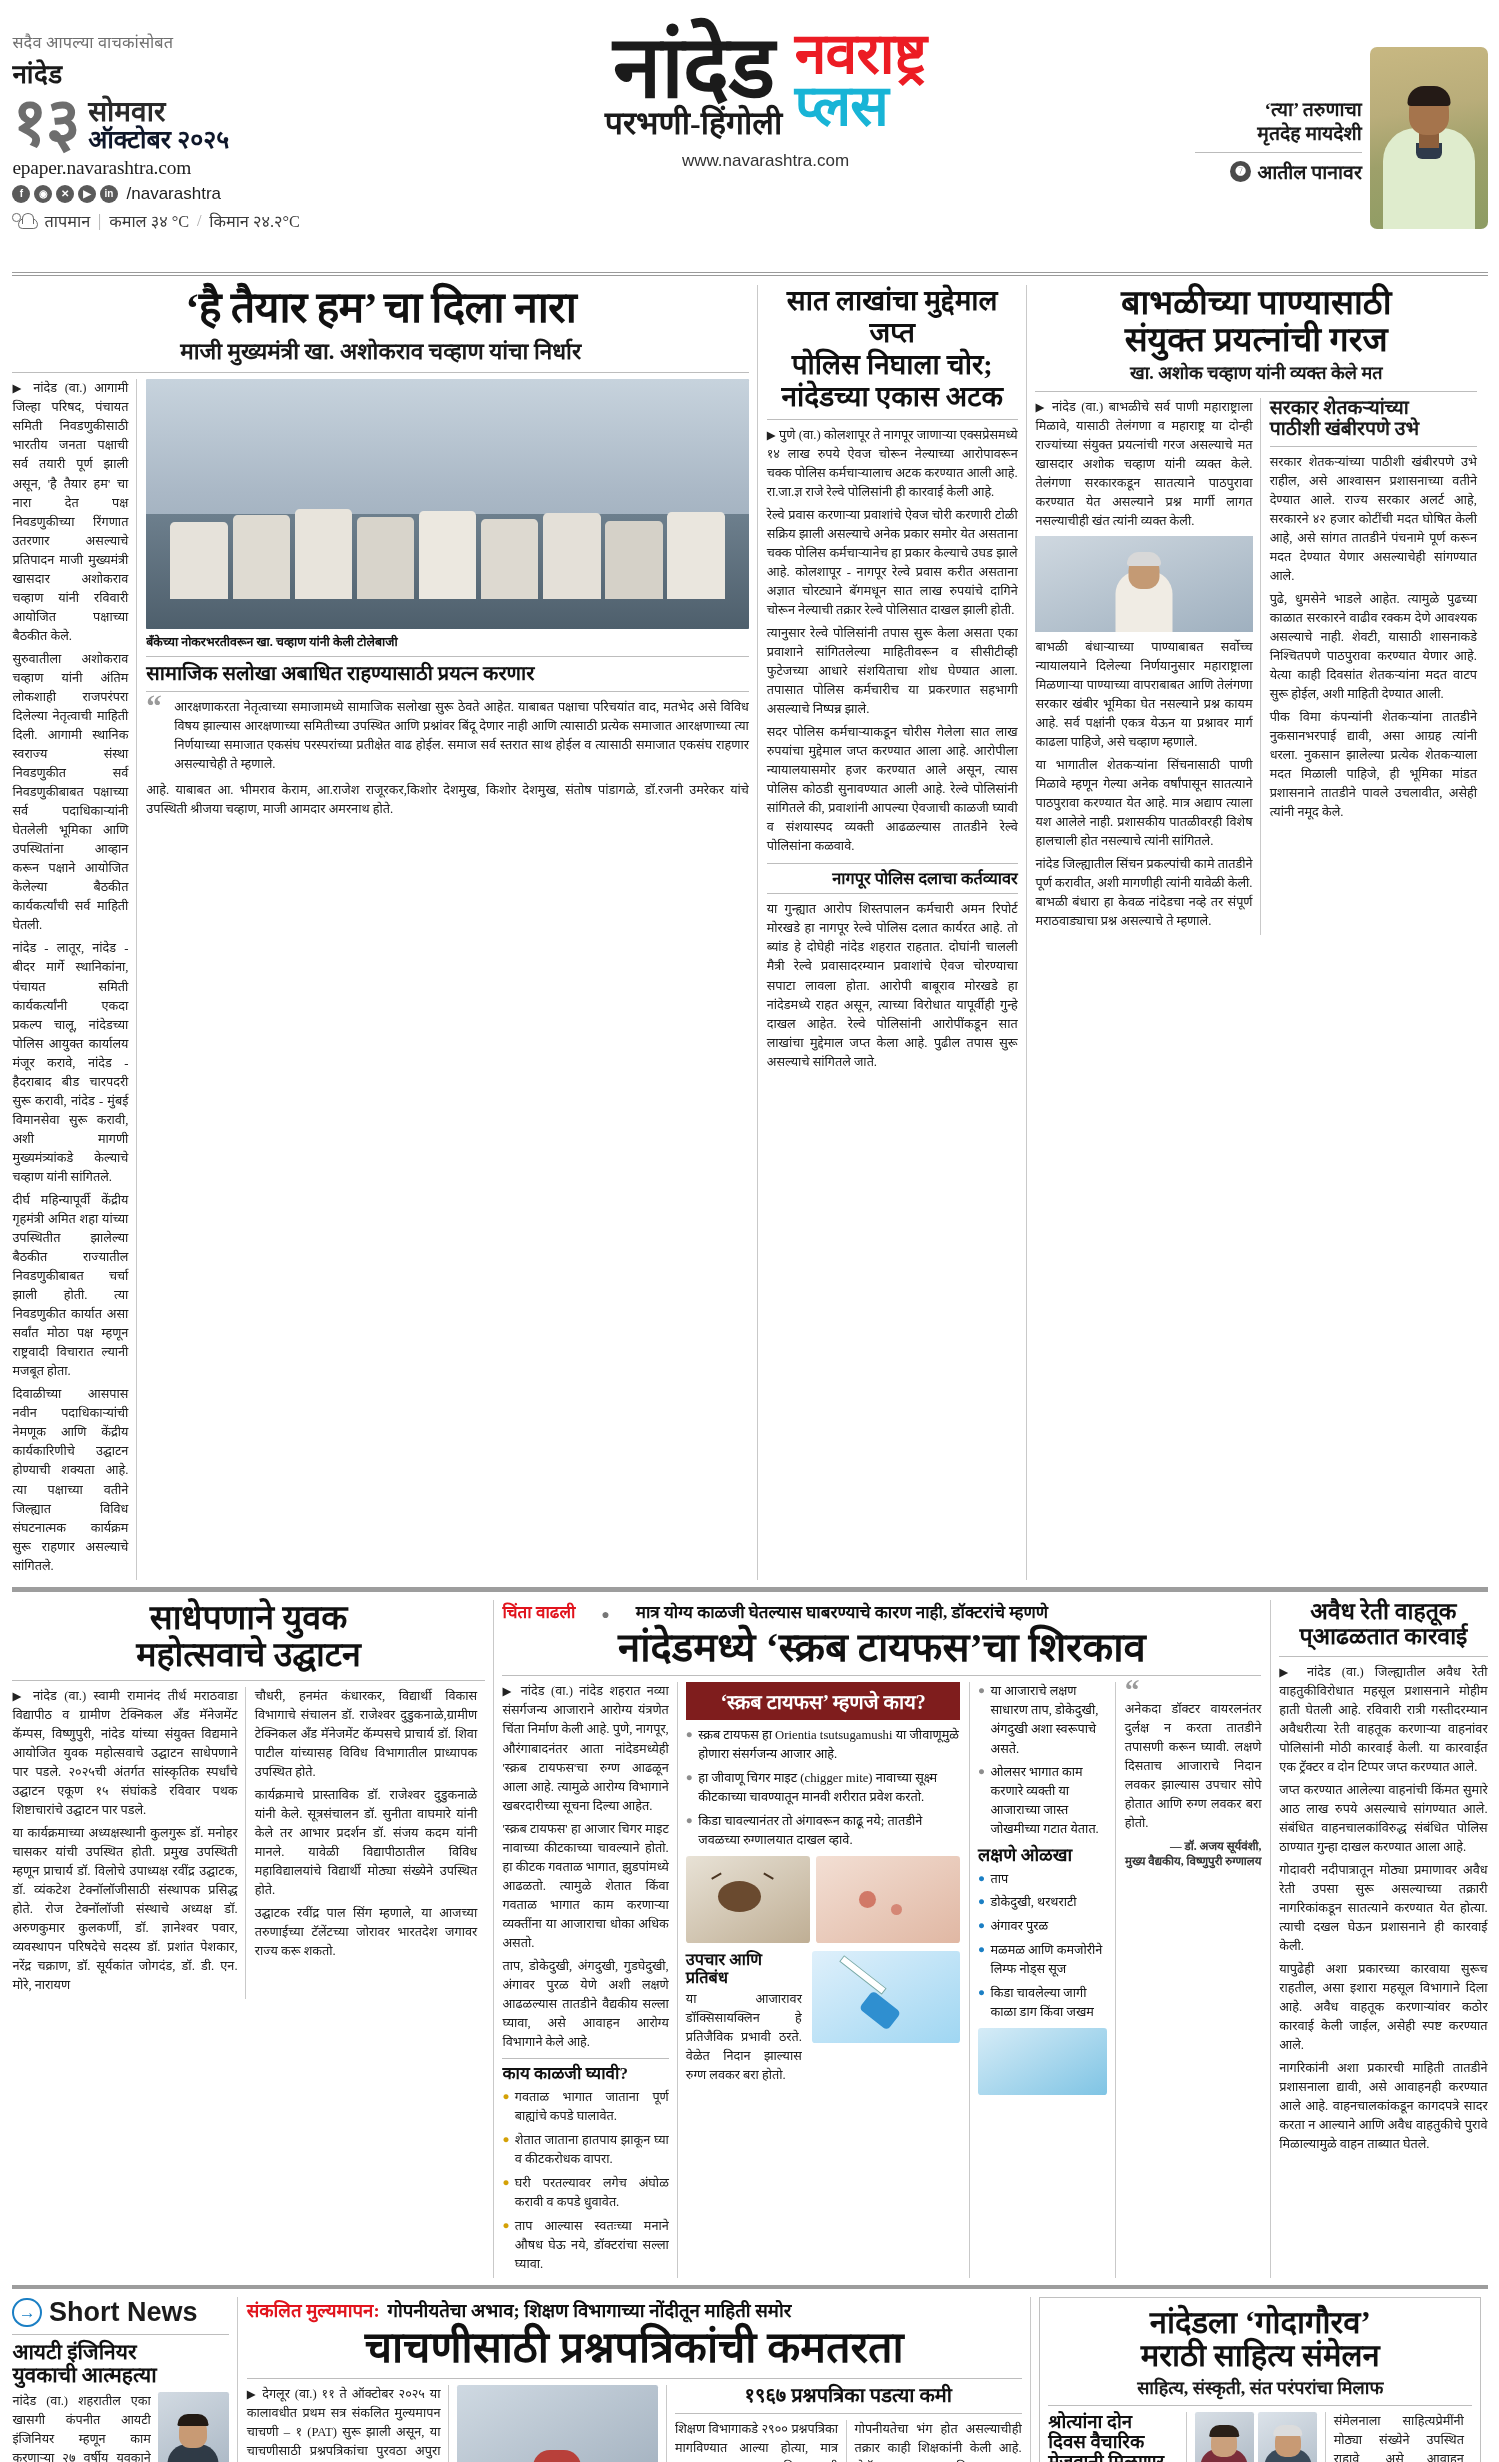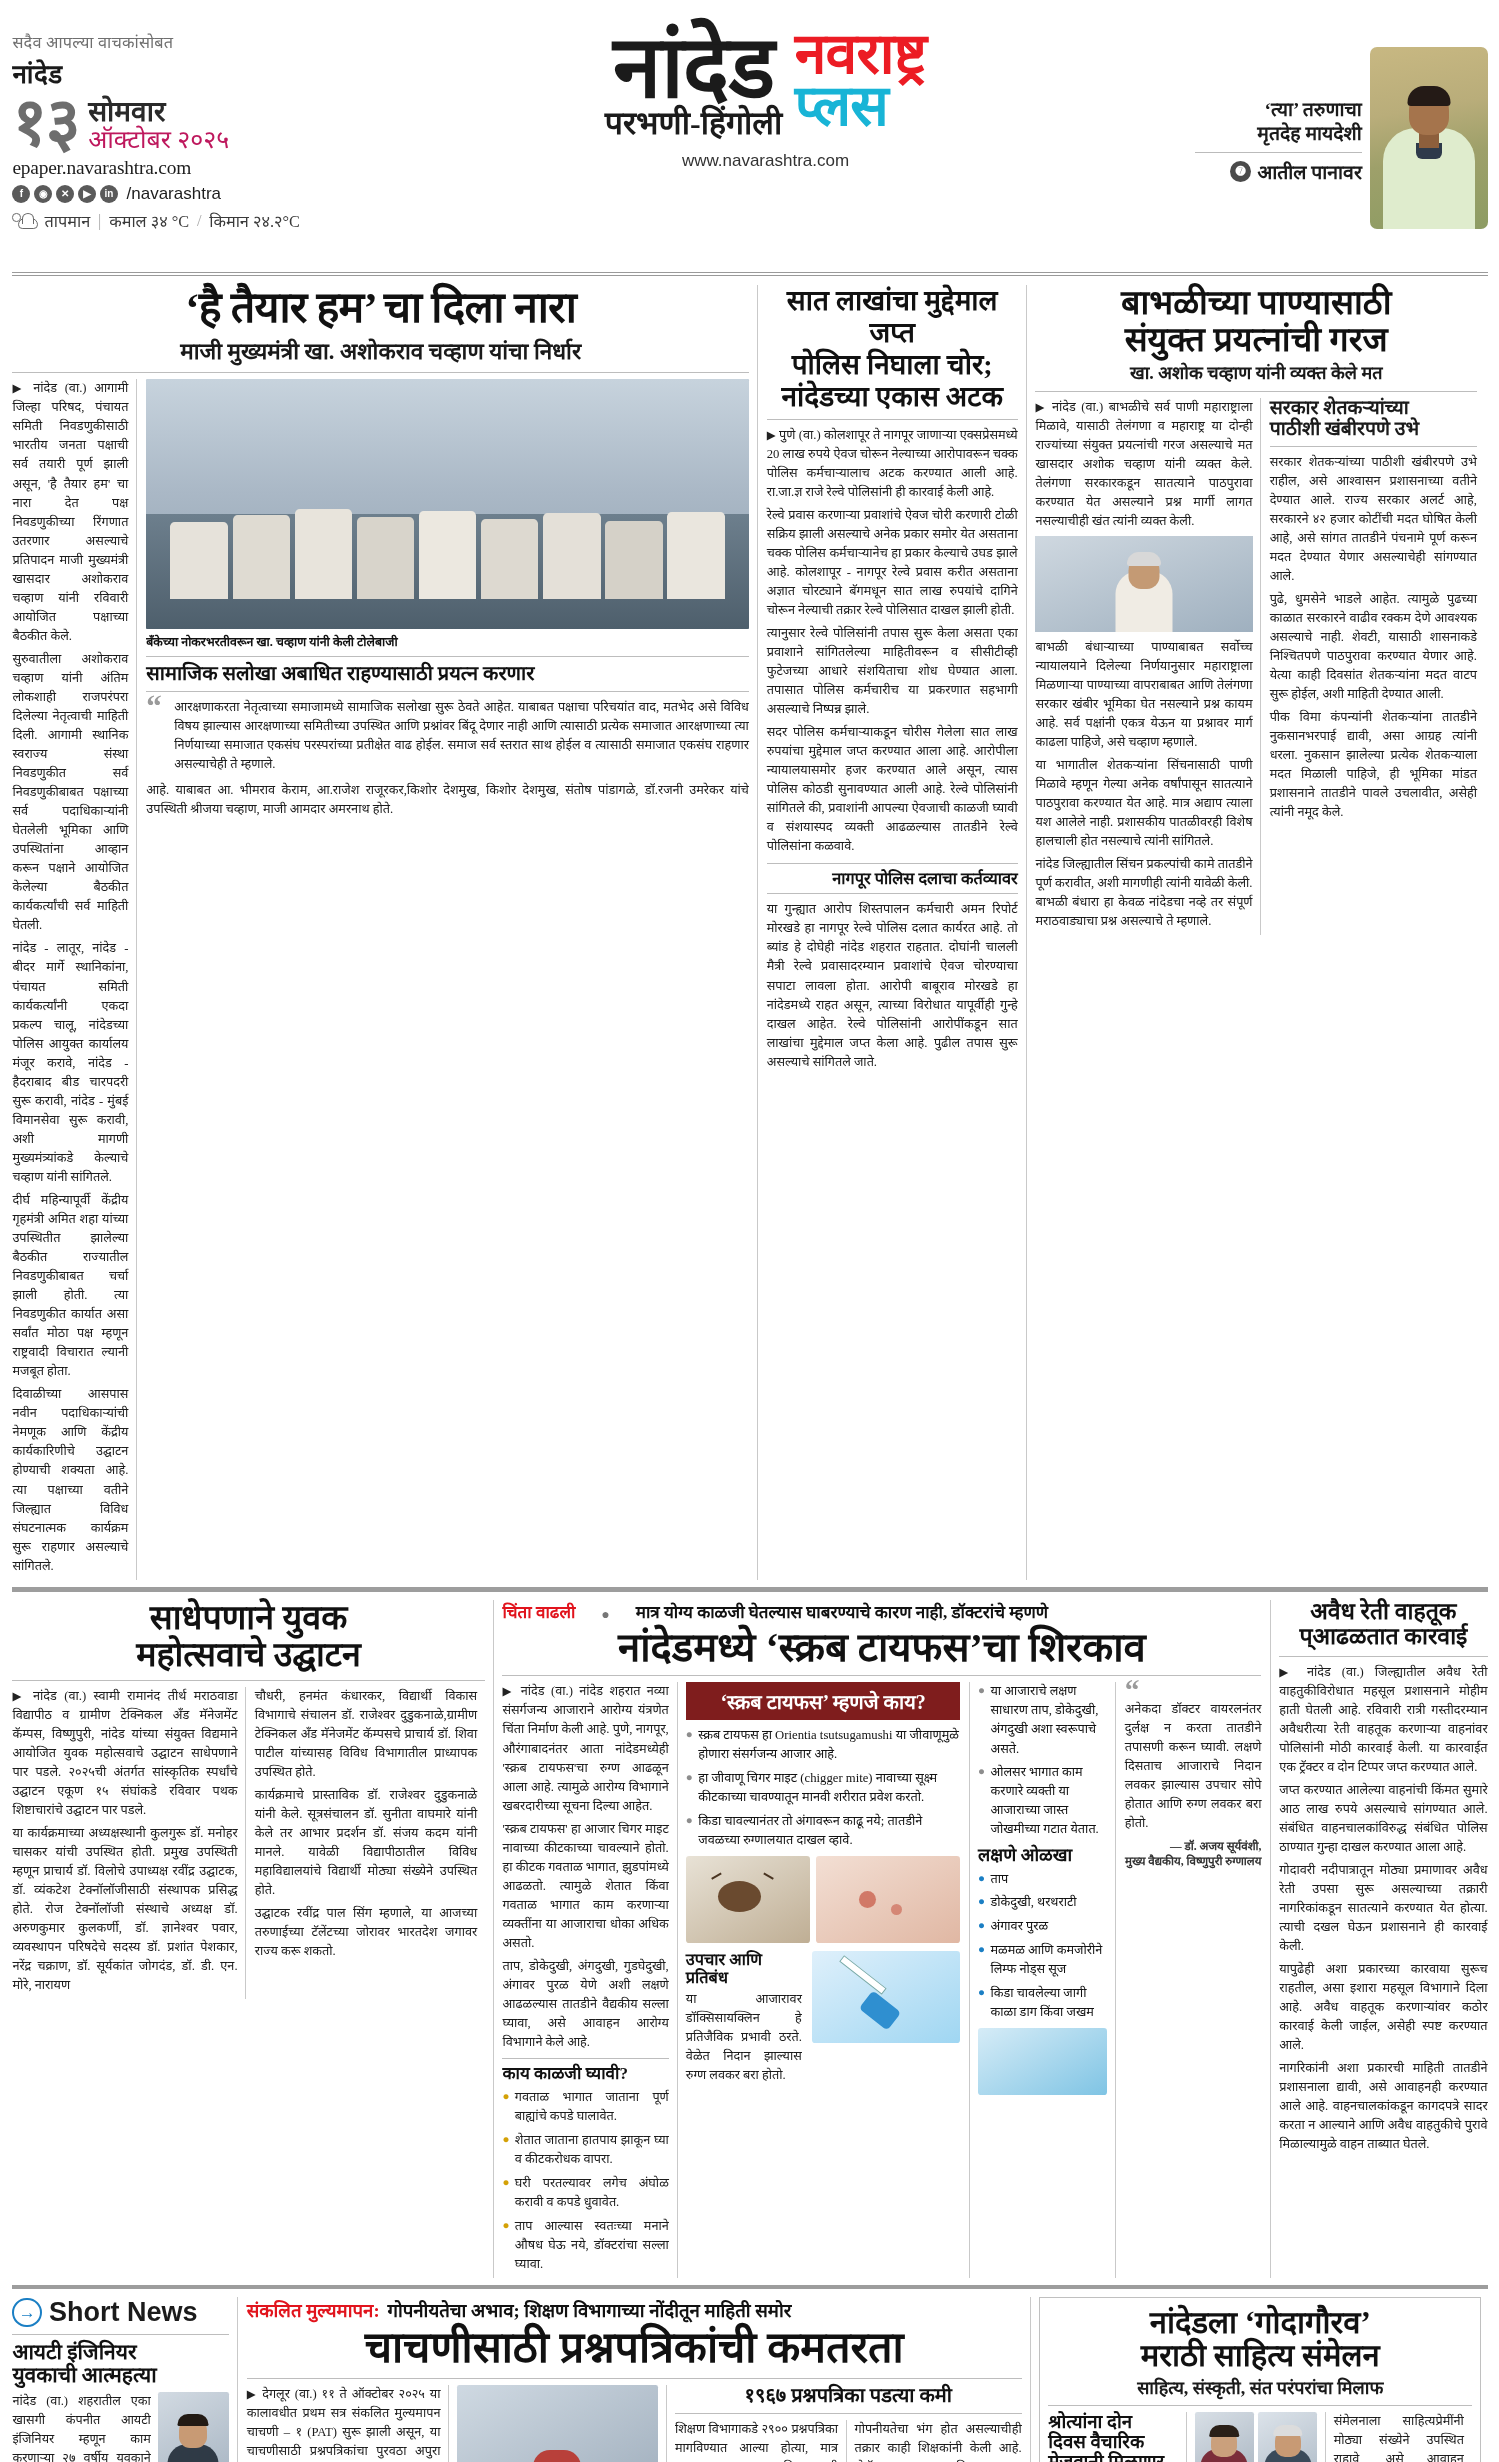--- a/index.html
+++ b/index.html
@@ -15,21 +15,21 @@
 
   
   .masthead { display: flex; align-items: flex-start; height: 256px; position: relative; }
   .mh-left { width: 334px; padding-top: 20px; }
   .mh-tag { font-size: 16.3px; color: #6f6f6f; letter-spacing: 0.2px; }
   .mh-city { font-size: 26px; font-weight: bold; color: #1a1a1a; margin-top: 1.6px; letter-spacing: 0.4px;}
   .mh-daterow { display: flex; align-items: flex-start; margin-top: 1.6px; }
   .mh-day { font-size: 67px; font-weight: bold; color: #6d6d6d; line-height: .92; letter-spacing: -1.6px; }
   .mh-dw { margin-left: 9.3px; padding-top: 4.7px; }
   .mh-weekday { font-size: 28px; font-weight: bold; color: #2a2a2a; line-height: 1.05; }
-  .mh-month { font-size: 25px; font-weight: normal; color: #be185d; line-height: 1.1; }
+  .mh-month { font-size: 25px; font-weight: bold; color: #0f172a; line-height: 1.1; }
   .mh-url { font-size: 19.4px; color: #1d1d1d; margin-top: 3.1px; letter-spacing: -0.2px;}
   .mh-social { display: flex; align-items: center; gap: 3.9px; margin-top: 4.7px; }
   .soc {
     width: 18px; height: 18px; border-radius: 50%;
     background: #5a5a5a; color: #fff; font-size: 10px; font-weight: bold;
     display: flex; align-items: center; justify-content: center;
     font-family: "Liberation Sans", sans-serif;
   }
   .soc-handle { font-size: 17px; color: #1d1d1d; margin-left: 4.7px; font-family: "Liberation Sans", sans-serif;}
   .mh-temp { display: flex; align-items: center; gap: 6.2px; margin-top: 6.2px; font-size: 16.3px; color: #3a3a3a; }
@@ -251,21 +251,21 @@
     </div>
 
     <div class="vline"></div>
 
     <div class="col" style="width:268px;">
       <div class="hl h-md" style="text-align:center; line-height:1.14;">सात लाखांचा मुद्देमाल जप्त</div>
       <div class="hl h-md" style="text-align:center; line-height:1.14;">पोलिस निघाला चोर;</div>
       <div class="hl h-md" style="text-align:center; line-height:1.14;">नांदेडच्या एकास अटक</div>
       <div class="rule-thin"></div>
       <div class="body-txt">
-        <p><span class="tri">▶</span> <span>पुणे (वा.) कोलशापूर ते नागपूर जाणाऱ्या एक्सप्रेसमध्ये 20 लाख रुपये ऐवज चोरून नेल्याच्या आरोपावरून चक्क पोलिस कर्मचाऱ्यालाच अटक करण्यात आली आहे. रा.जा.ज्ञ राजे रेल्वे पोलिसांनी ही कारवाई केली आहे.</span></p>
+        <p><span class="tri">▶</span> <span>पुणे (वा.) कोलशापूर ते नागपूर जाणाऱ्या एक्सप्रेसमध्ये १४ लाख रुपये ऐवज चोरून नेल्याच्या आरोपावरून चक्क पोलिस कर्मचाऱ्यालाच अटक करण्यात आली आहे. रा.जा.ज्ञ राजे रेल्वे पोलिसांनी ही कारवाई केली आहे.</span></p>
         <p>रेल्वे प्रवास करणाऱ्या प्रवाशांचे ऐवज चोरी करणारी टोळी सक्रिय झाली असल्याचे अनेक प्रकार समोर येत असताना चक्क पोलिस कर्मचाऱ्यानेच हा प्रकार केल्याचे उघड झाले आहे. कोलशापूर - नागपूर रेल्वे प्रवास करीत असताना अज्ञात चोरट्याने बॅगमधून सात लाख रुपयांचे दागिने चोरून नेल्याची तक्रार रेल्वे पोलिसात दाखल झाली होती.</p>
         <p>त्यानुसार रेल्वे पोलिसांनी तपास सुरू केला असता एका प्रवाशाने सांगितलेल्या माहितीवरून व सीसीटीव्ही फुटेजच्या आधारे संशयिताचा शोध घेण्यात आला. तपासात पोलिस कर्मचारीच या प्रकरणात सहभागी असल्याचे निष्पन्न झाले.</p>
         <p>सदर पोलिस कर्मचाऱ्याकडून चोरीस गेलेला सात लाख रुपयांचा मुद्देमाल जप्त करण्यात आला आहे. आरोपीला न्यायालयासमोर हजर करण्यात आले असून, त्यास पोलिस कोठडी सुनावण्यात आली आहे. रेल्वे पोलिसांनी सांगितले की, प्रवाशांनी आपल्या ऐवजाची काळजी घ्यावी व संशयास्पद व्यक्ती आढळल्यास तातडीने रेल्वे पोलिसांना कळवावे.</p>
       </div>
       <div class="rule-thin"></div>
       <div class="hl" style="font-size:16.3px; text-align:right;">नागपूर पोलिस दलाचा कर्तव्यावर</div>
       <div class="rule-thin"></div>
       <div class="body-txt">या गुन्ह्यात आरोप शिस्तपालन कर्मचारी अमन रिपोर्ट मोरखडे हा नागपूर रेल्वे पोलिस दलात कार्यरत आहे. तो ब्यांड हे दोघेही नांदेड शहरात राहतात. दोघांनी चालली मैत्री रेल्वे प्रवासादरम्यान प्रवाशांचे ऐवज चोरण्याचा सपाटा लावला होता. आरोपी बाबूराव मोरखडे हा नांदेडमध्ये राहत असून, त्याच्या विरोधात यापूर्वीही गुन्हे दाखल आहेत. रेल्वे पोलिसांनी आरोपींकडून सात लाखांचा मुद्देमाल जप्त केला आहे. पुढील तपास सुरू असल्याचे सांगितले जाते.</div>
     </div>
 

